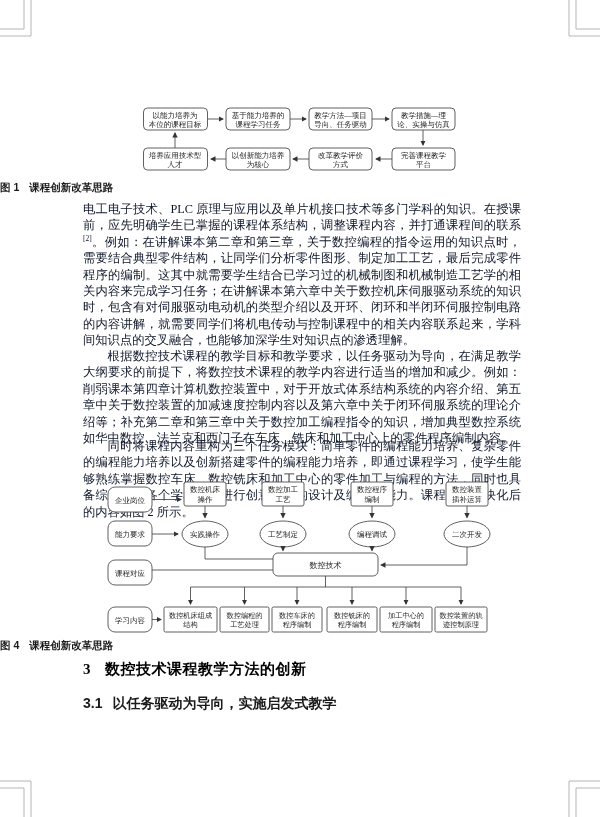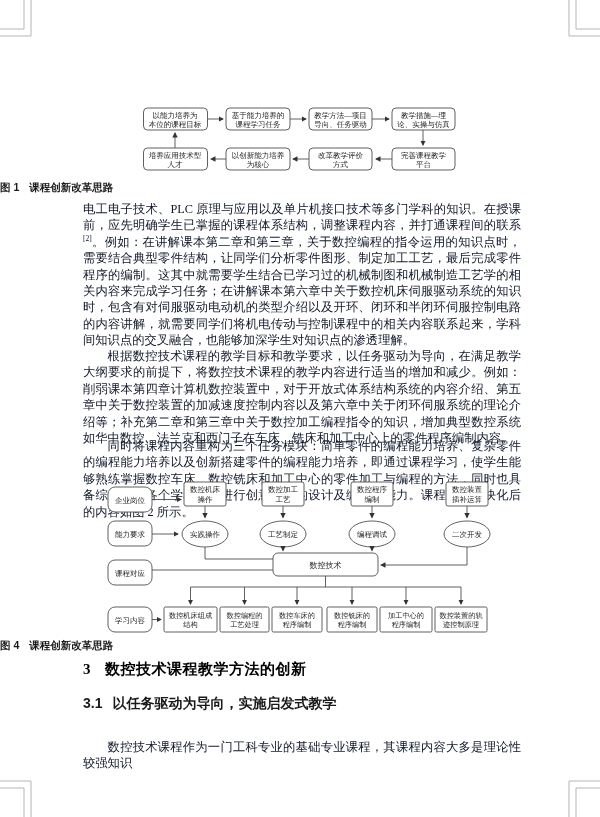--- a/index.html
+++ b/index.html
@@ -214,15 +214,14 @@
     <span>图 4</span><span class="gap"></span><span>课程创新改革思路</span>
   </div>
 
   <div class="h-level1">
     <span class="num">3</span><span>数控技术课程教学方法的创新</span>
   </div>
   <div class="h-level2">
     <span class="num">3.1</span><span>以任务驱动为导向，实施启发式教学</span>
   </div>
 
-  <div class="para indent" style="top:716px">数控技术课程作为一门工科专业的基础专业课程，其课程内容大多是理论性较强知识</div>
 
 </div>
 
 </body></html>

